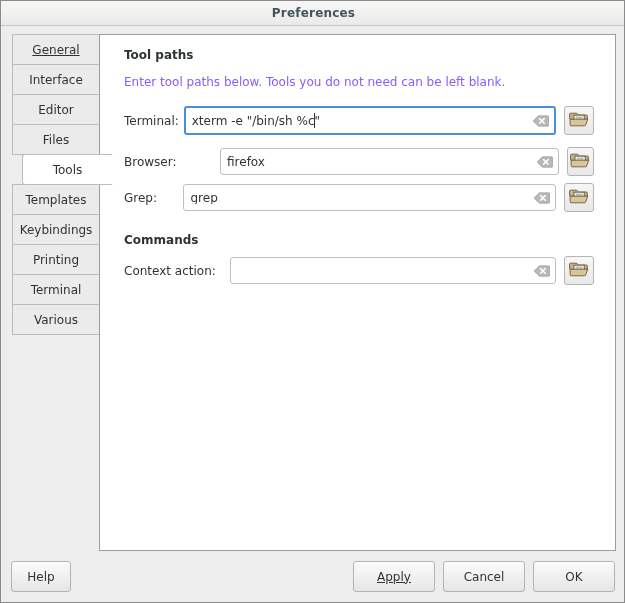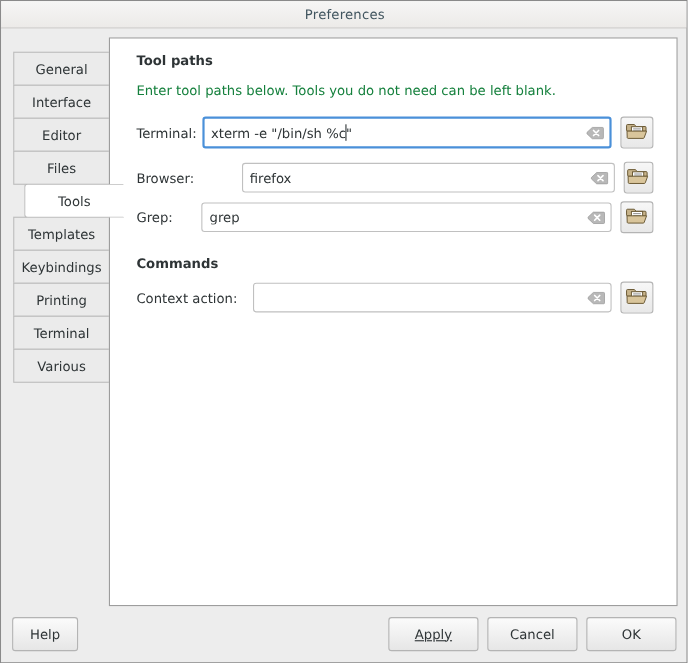--- a/index.html
+++ b/index.html
@@ -34,21 +34,21 @@
     height: 25px;
     background: linear-gradient(to bottom, #f6f6f5 0%, #eceae8 100%);
     border-bottom: 1px solid #c6c4c2;
     box-sizing: border-box;
     display: flex;
     align-items: center;
     justify-content: center;
   }
   .titlebar-text {
     font-size: 12px;
-    font-weight: normal;
+    font-weight: bold;
     color: #41555f;
     letter-spacing: 0.2px;
   }
 
   
   .dialog-body {
     position: absolute;
     left: 0; top: 25px;
     width: 623px;
     height: 576px;
@@ -71,21 +71,21 @@
     margin-top: -1px;
     background: #ebebeb;
     border: 1px solid #bcbcbc;
     display: flex;
     align-items: center;
     justify-content: center;
     font-size: 12px;
     color: #2e3436;
     cursor: default;
   }
-  .tab:first-child { margin-top: 13px; }
+  .tab:first-child { margin-top: 0; text-decoration: underline; }
   .tab.selected {
     width: 91px;
     margin-left: 11px;
     background: #ffffff;
     border: 1px solid #bcbcbc;
     border-right: 1px solid #ffffff;
     border-top-left-radius: 3px;
     border-bottom-left-radius: 3px;
     z-index: 5;
     box-shadow: 0 0 0 0 transparent;
@@ -105,21 +105,21 @@
 
   .section-heading {
     position: absolute;
     font-size: 12px;
     font-weight: bold;
     color: #2e3436;
   }
   .section-desc {
     position: absolute;
     font-size: 12px;
-    color: #15803d;
+    color: #8b5cf6;
   }
 
   
   .form-row {
     position: absolute;
     display: flex;
     align-items: center;
   }
   .field-label {
     font-size: 12px;

